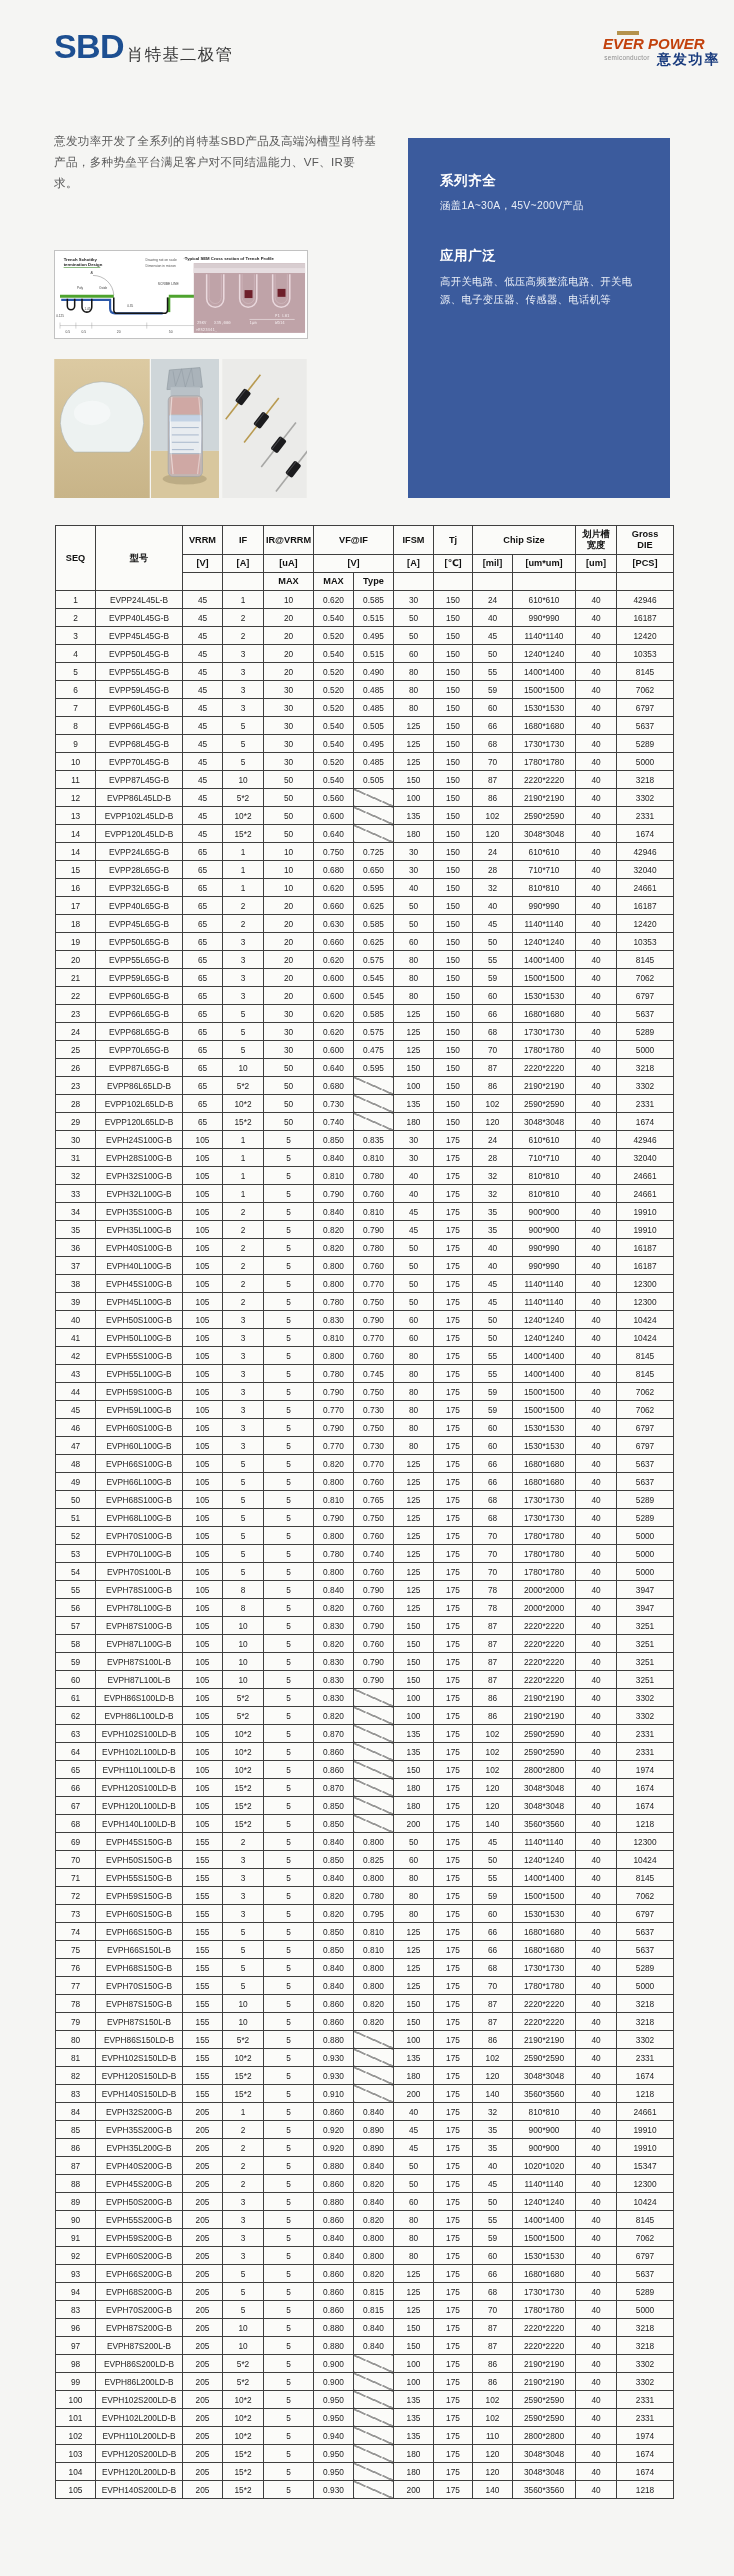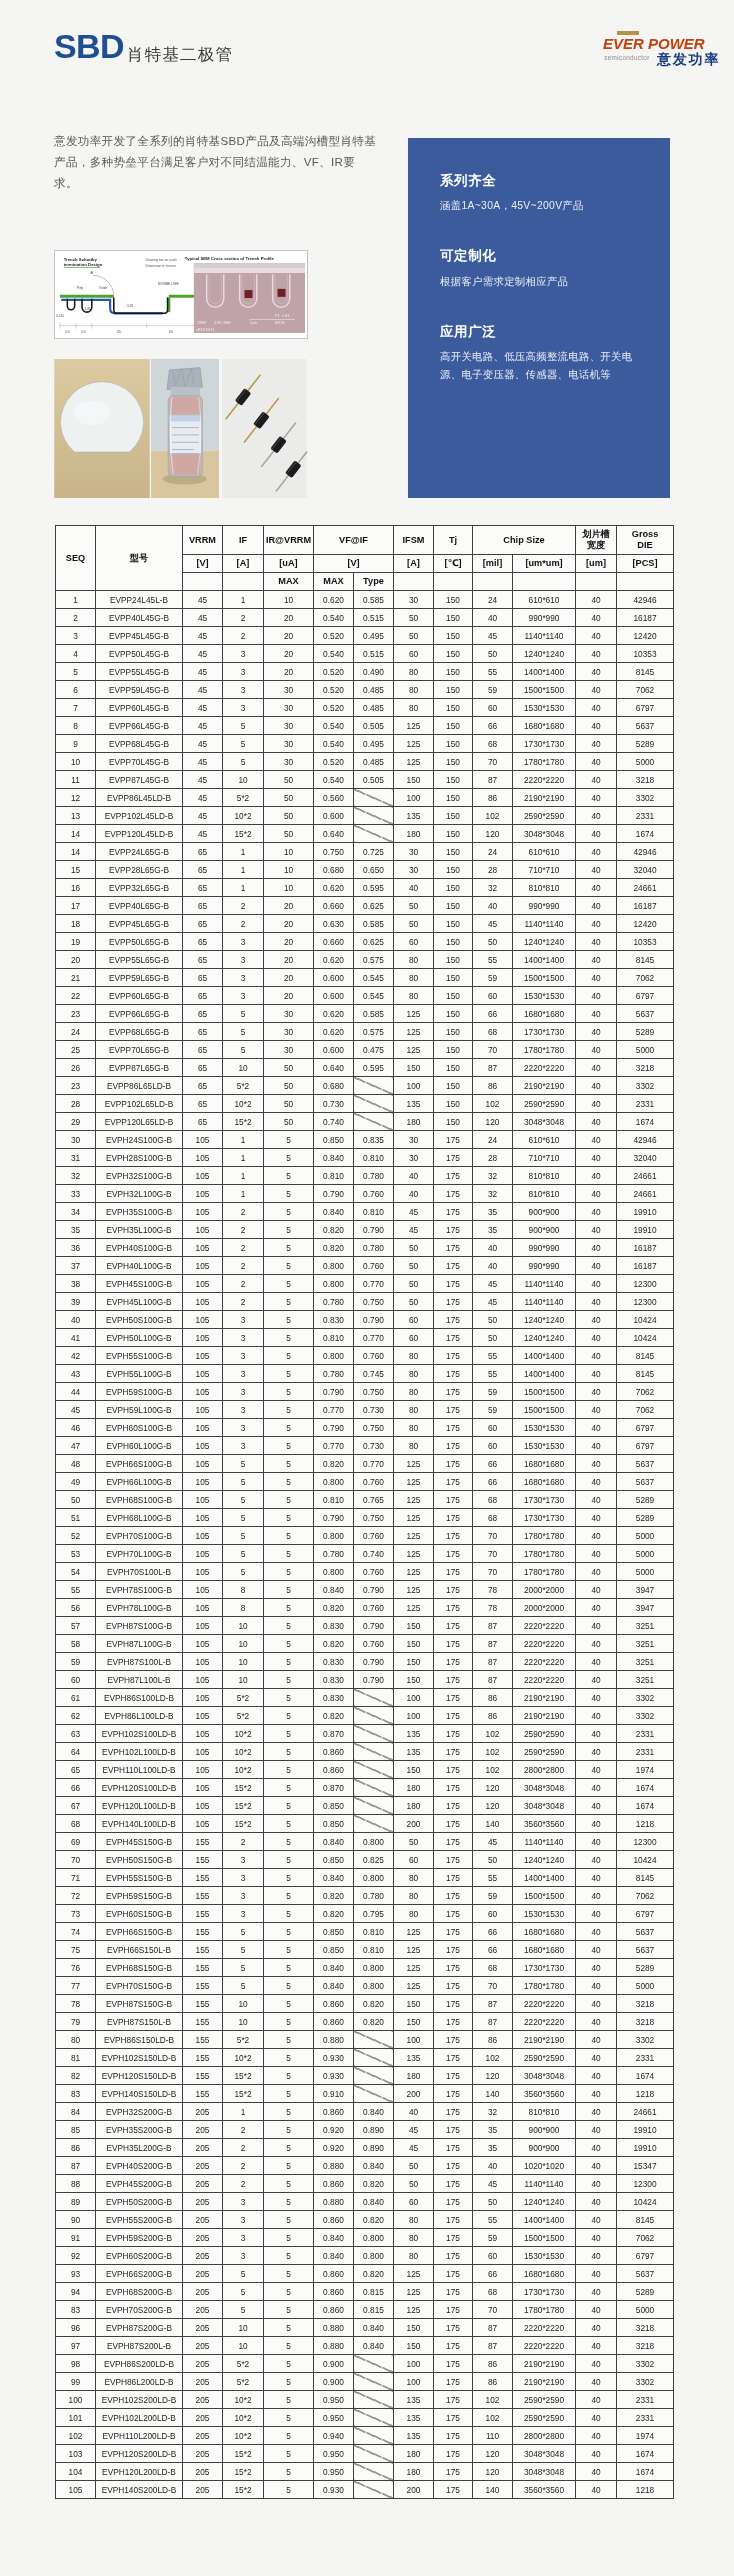--- a/index.html
+++ b/index.html
@@ -60,24 +60,20 @@
   <div class="sub">semiconductor</div>
   <div class="zh">意发功率</div>
 </div>
 
 <div class="intro">意发功率开发了全系列的肖特基SBD产品及高端沟槽型肖特基产品，多种势垒平台满足客户对不同结温能力、VF、IR要求。</div>
 
 <div class="panel">
   <div class="feature">
     <h3>系列齐全</h3>
     <p>涵盖1A~30A，45V~200V产品</p>
-  </div>
-  <div class="feature">
-    <h3>可定制化</h3>
-    <p>根据客户需求定制相应产品</p>
   </div>
   <div class="feature">
     <h3>应用广泛</h3>
     <p>高开关电路、低压高频整流电路、开关电源、电子变压器、传感器、电话机等</p>
   </div>
 </div>
 
 <div class="diagram-box">
   <svg width="252" height="88" viewBox="0 0 412 144">
 

